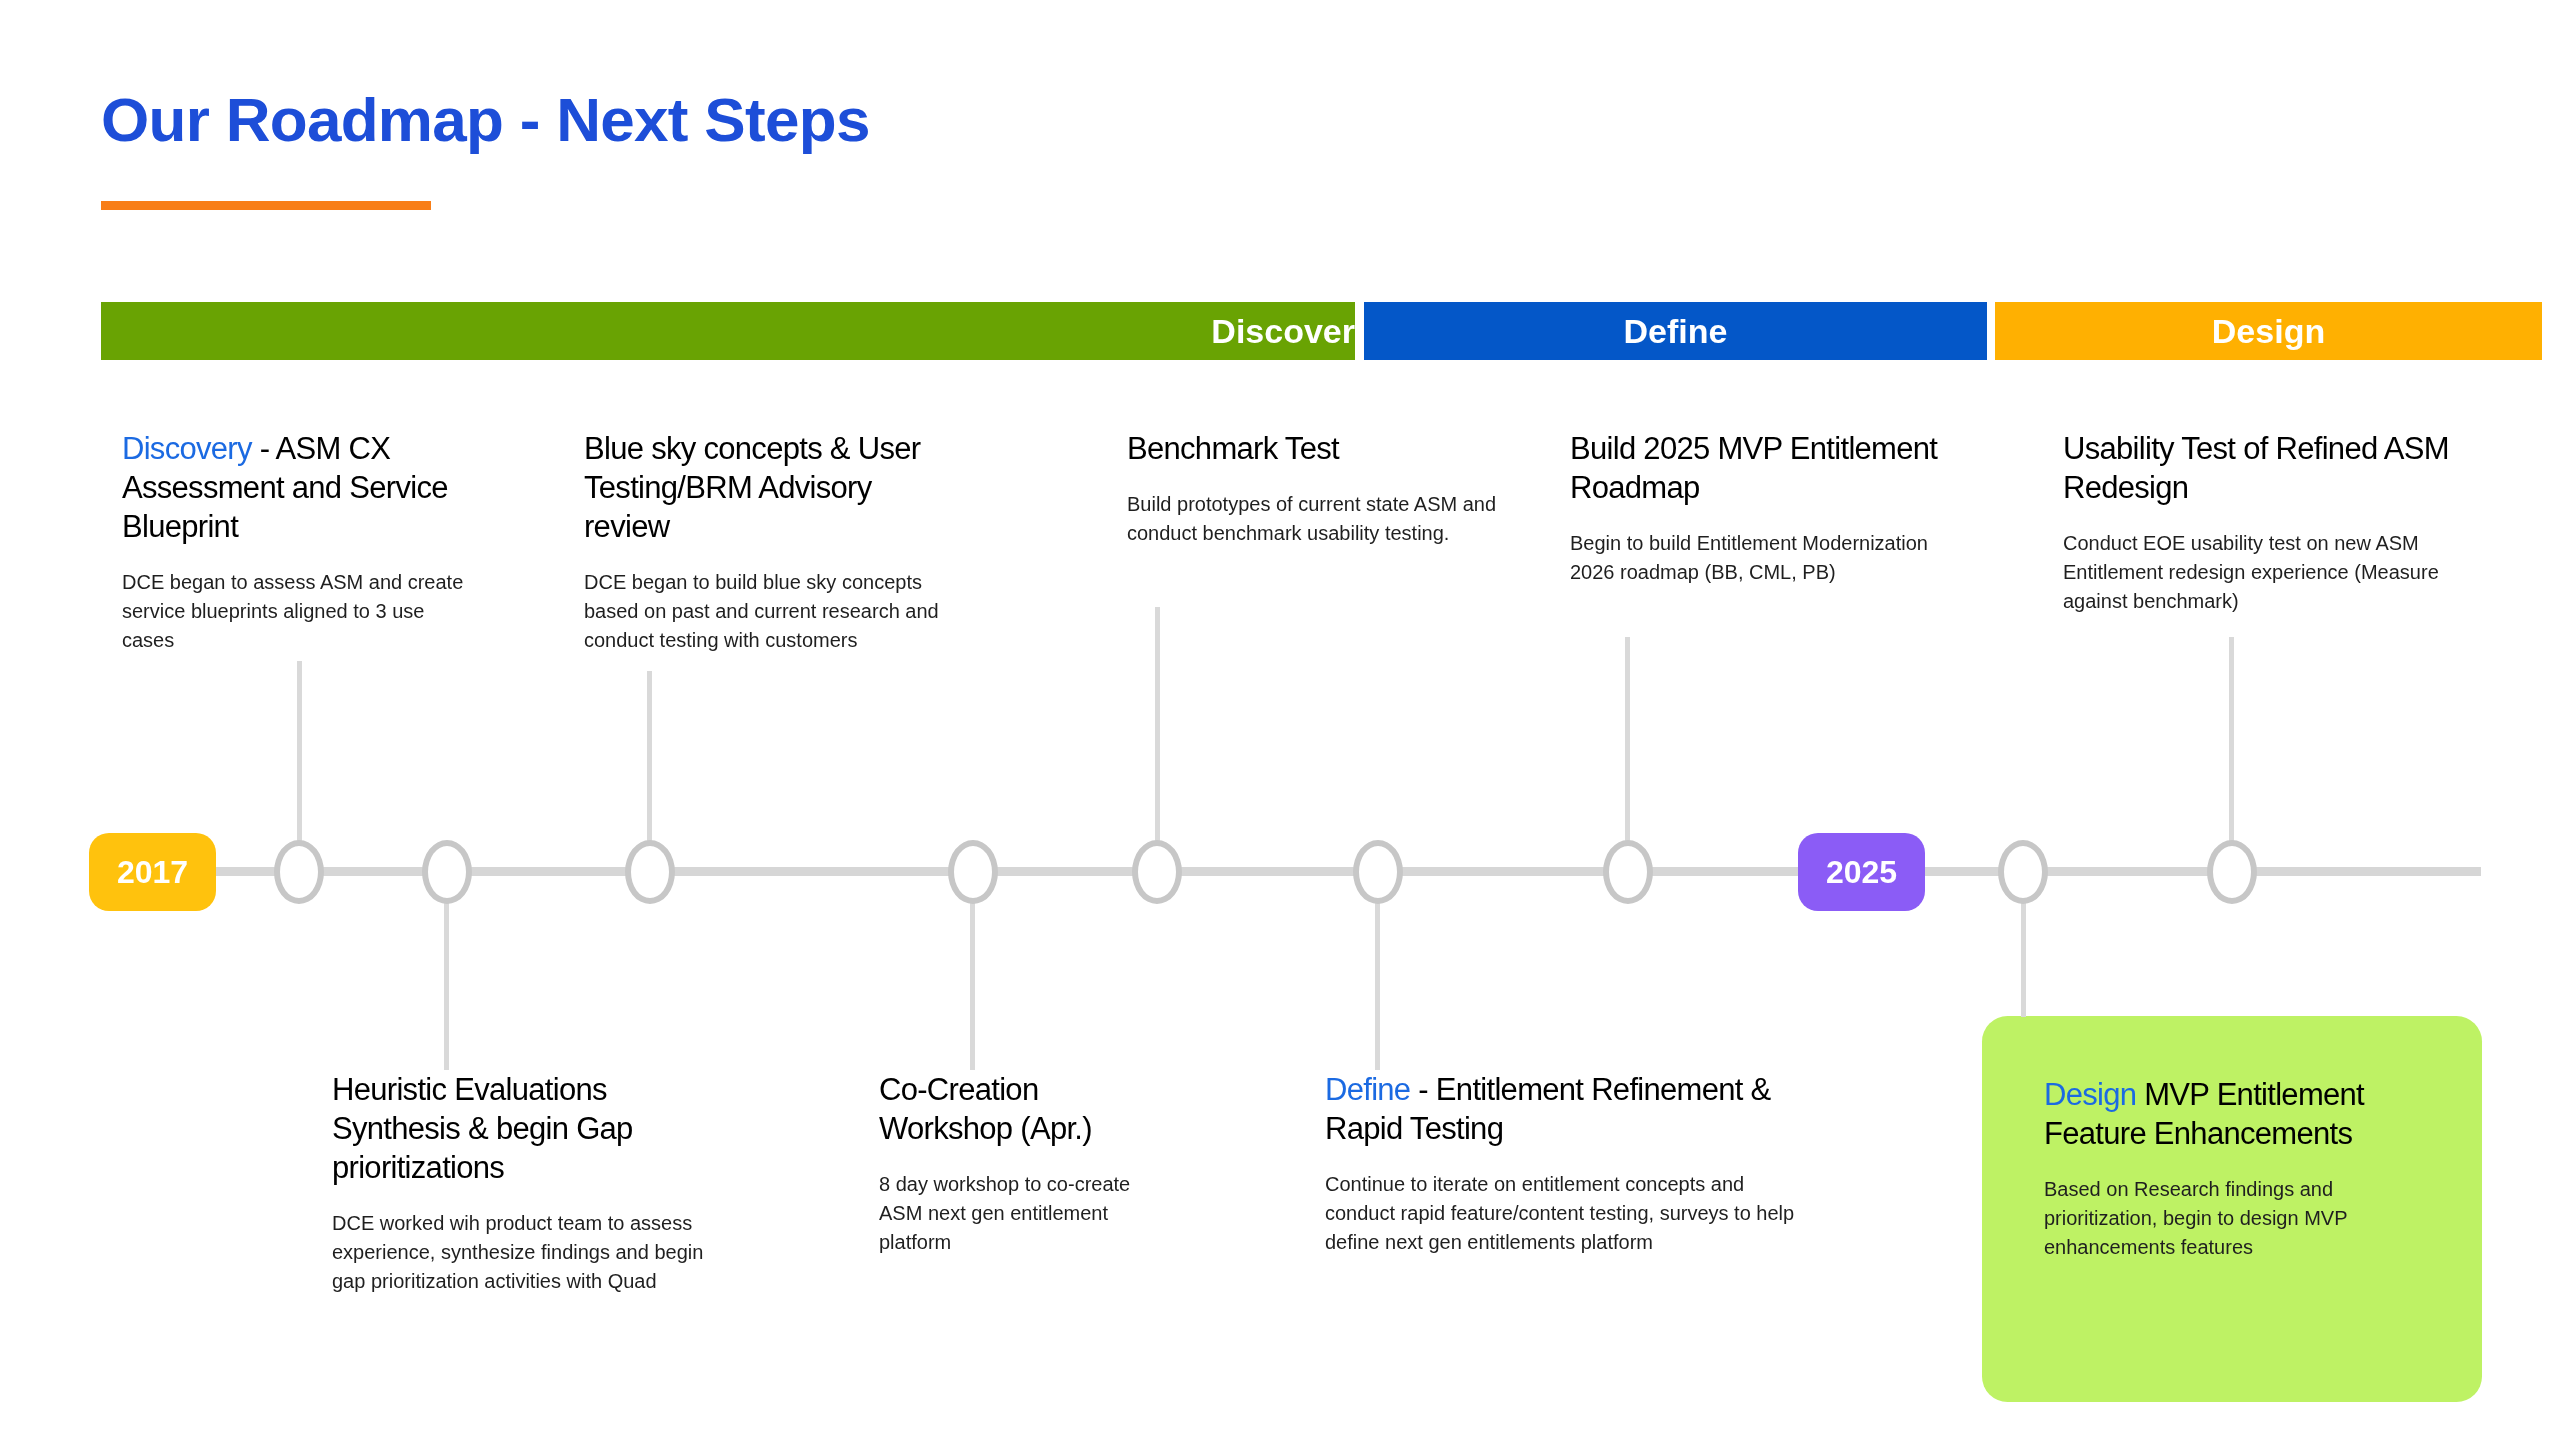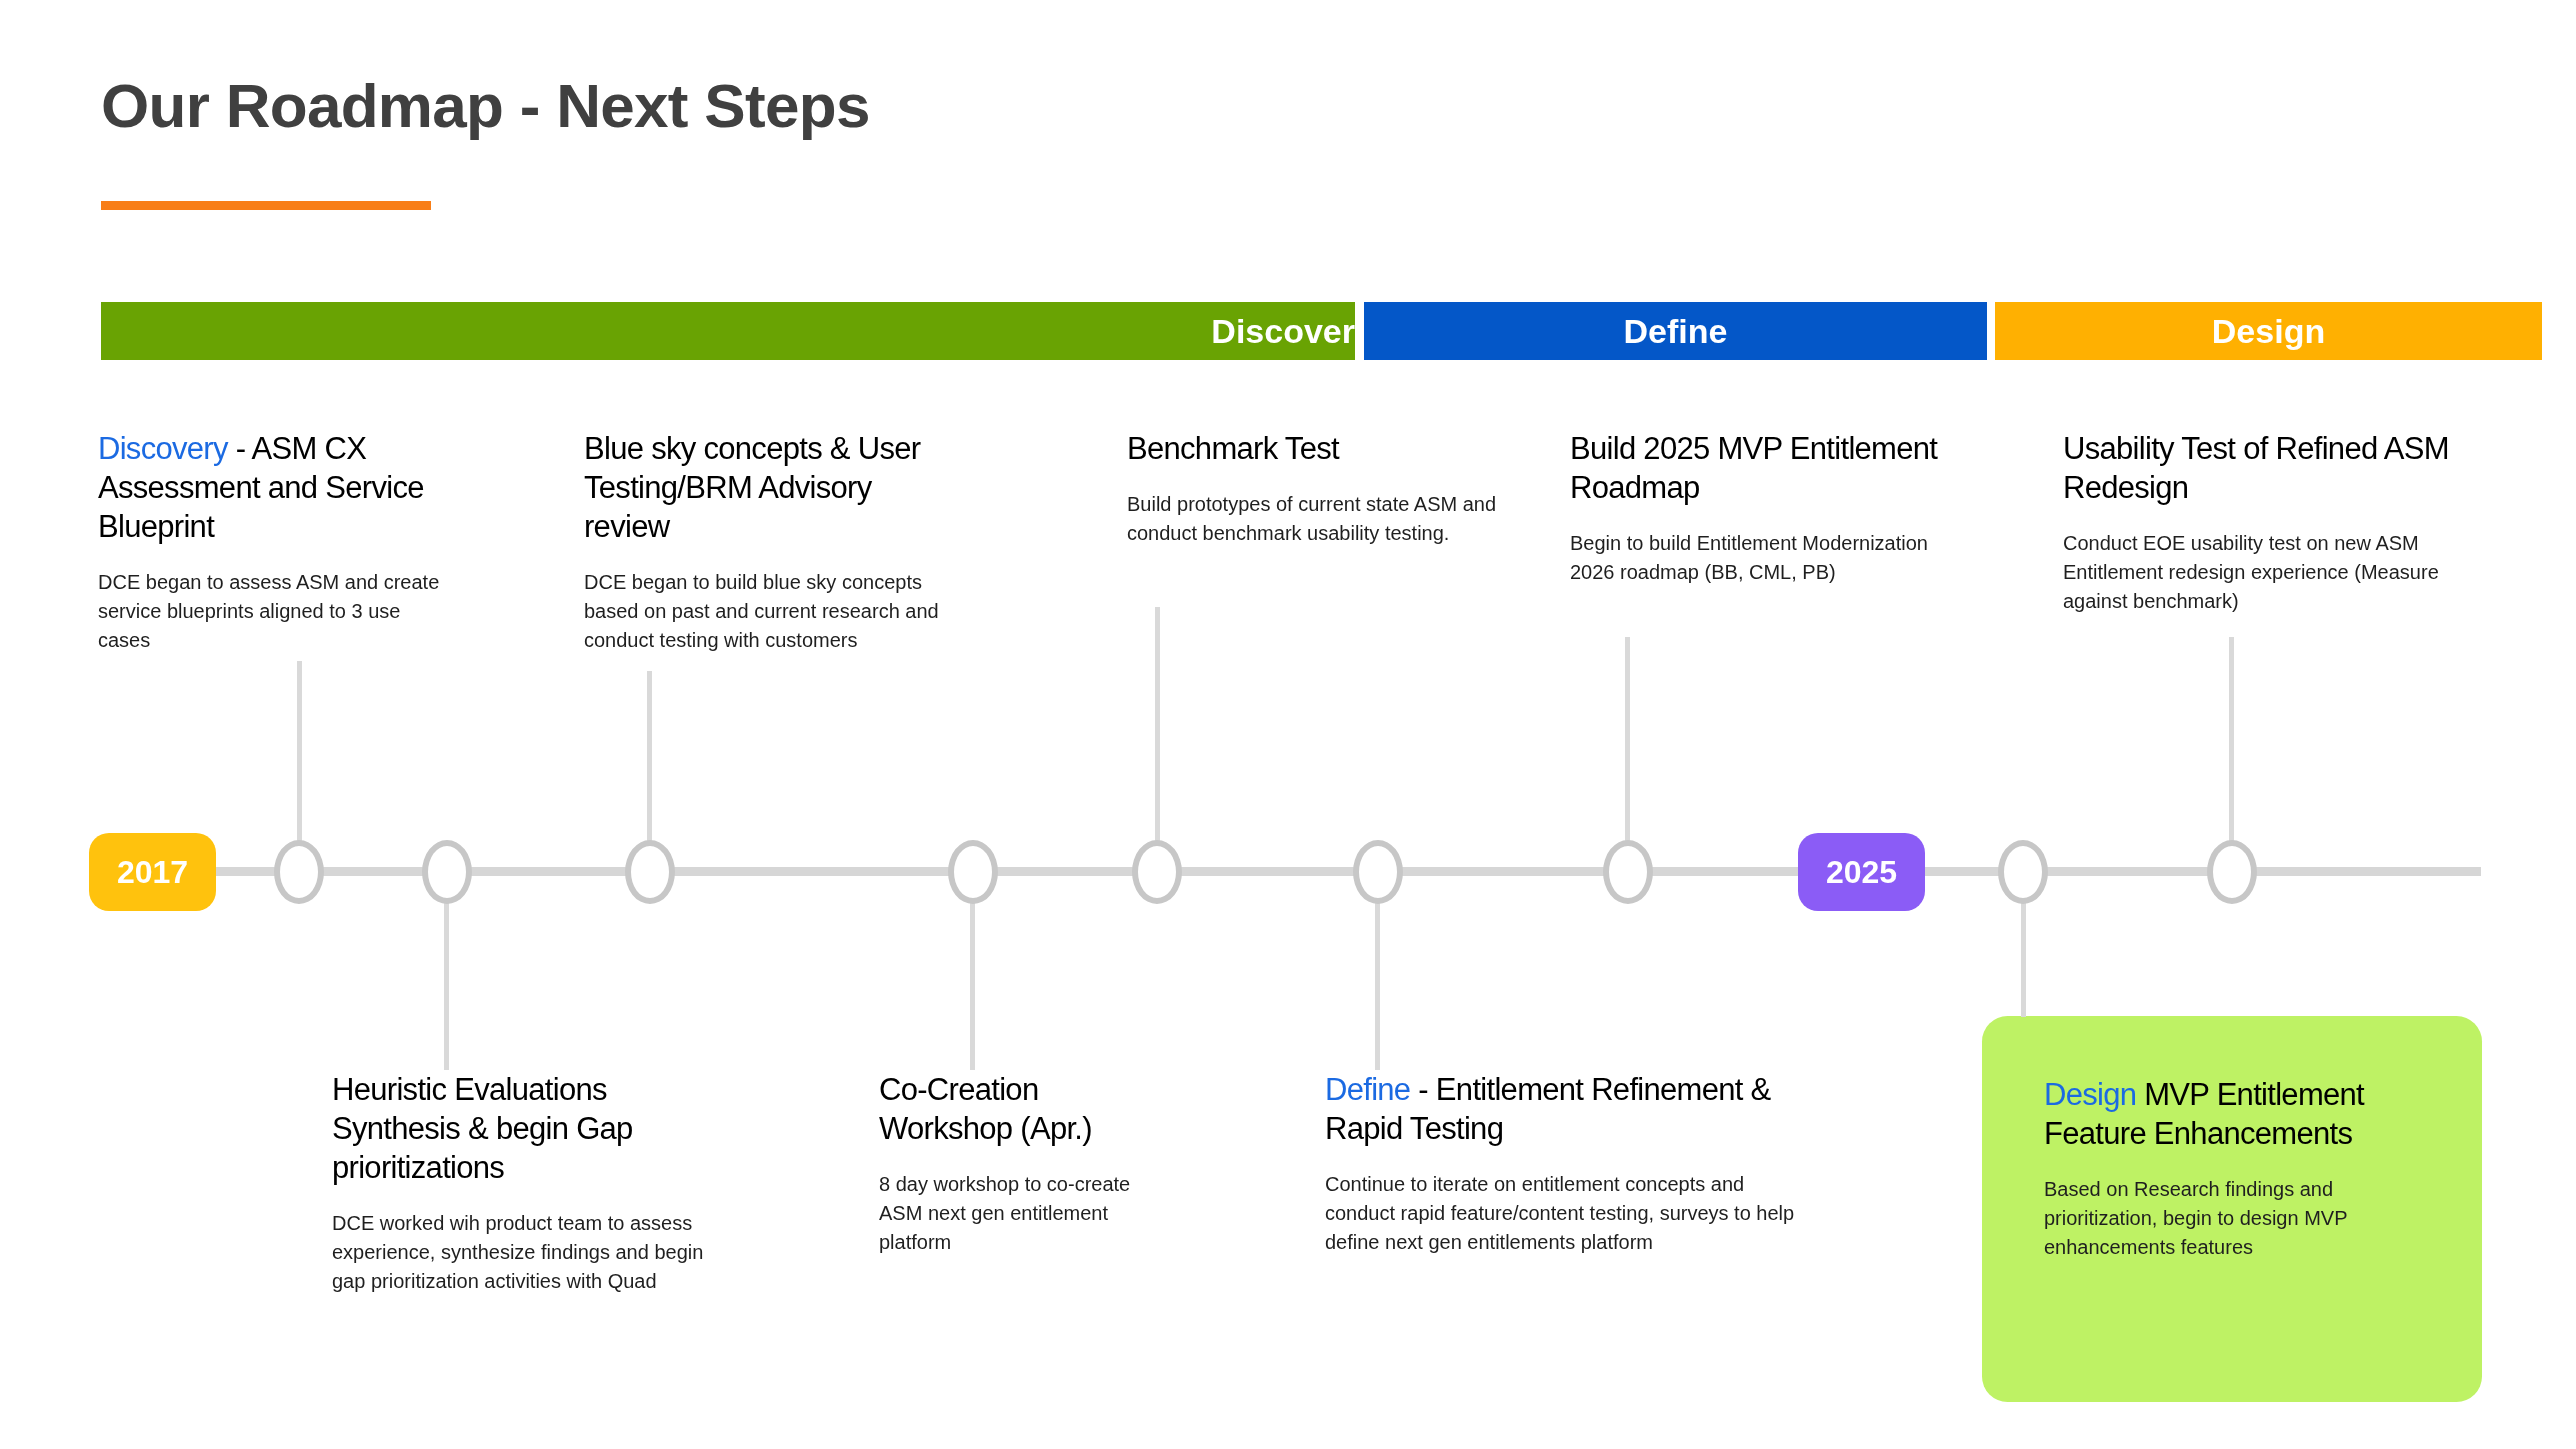--- a/index.html
+++ b/index.html
@@ -1,22 +1,22 @@
 <!DOCTYPE html>
 <html style="font-size:10.7px"><head>
 <meta charset="utf-8">
 <style>
   html,body{margin:0;padding:0;background:#ffffff;}
   body{width:2576px;height:1449px;overflow:hidden;
        font-family:"Liberation Sans", sans-serif;}
   .slide{position:relative;width:2576px;height:1449px;background:#ffffff;}
 
   
-  .title{position:absolute;left:101px;top:70px;font-size:62px;font-weight:700;
-         color:#404040;letter-spacing:-0.7px;margin:0;}
+  .title{position:absolute;left:101px;top:84px;font-size:62px;font-weight:700;
+         color:#1d4ed8;letter-spacing:-0.7px;margin:0;}
   .title-underline{position:absolute;left:101px;top:201px;width:330px;height:8.7px;}
 
   
   .phase{position:absolute;top:302px;height:58px;display:flex;
          align-items:center;justify-content:center;}
   .phase-label{color:#ffffff;font-size:34px;font-weight:700;letter-spacing:0;}
   .phase-discover{left:101px;width:1254px;justify-content:flex-end;}
   .phase-define{left:1364px;width:623px;}
   .phase-design{left:1995px;width:547px;}
 
@@ -32,21 +32,21 @@
   .badge-2014{left:89px;}
   .badge-2025{left:1798px;}
 
   
   .block{position:absolute;}
   .block h2{font-size:31px;font-weight:400;line-height:1.26;margin:0 0 21.5px 0;
             color:#000000;letter-spacing:-0.7px;}
   .block p{font-size:20px;font-weight:400;line-height:1.45;margin:0;color:#1f1f1f;}
   .accent{font-weight:400;}
 
-  .mt1{left:98px;top:429px;width:349px;}
+  .mt1{left:122px;top:429px;width:349px;}
   .mt2{left:584px;top:429px;width:362px;}
   .mt3{left:1127px;top:429px;width:386px;}
   .mt4{left:1570px;top:429px;width:389px;}
   .mt5{left:2063px;top:429px;width:436px;}
 
   .mb1{left:332px;top:1070px;width:376px;}
   .mb2{left:879px;top:1070px;width:295px;}
   .mb3{left:1325px;top:1070px;width:470px;}
 
   .highlight-box{position:absolute;left:1982px;top:1016px;width:500px;height:386px;

